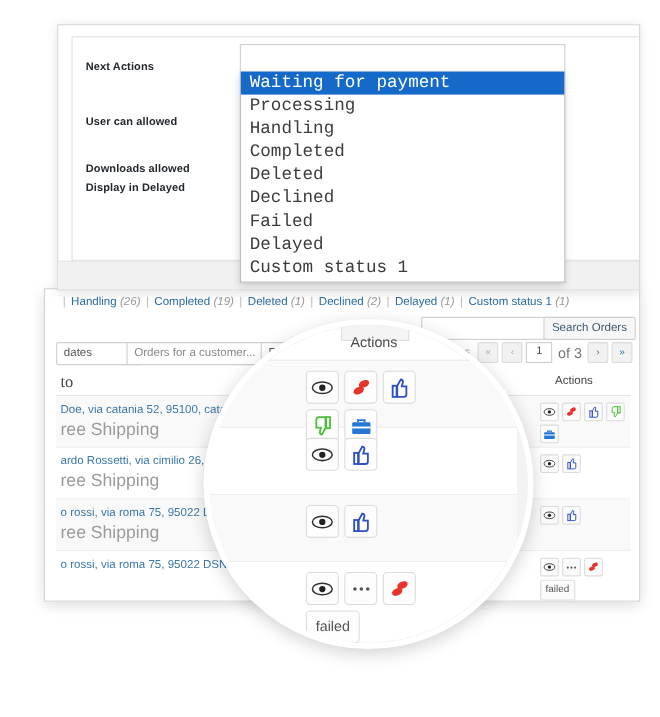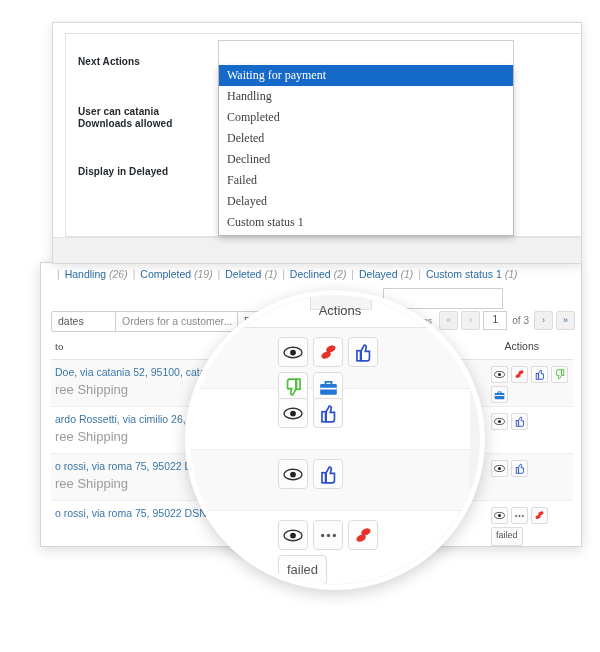--- a/index.html
+++ b/index.html
@@ -77,23 +77,23 @@
     border: 1px solid #b9b9b9;
     border-top: none;
     box-shadow: 0 3px 7px rgba(0,0,0,0.18);
     z-index: 11;
     padding-bottom: 2px;
   }
   .dd-item {
     height: 21px;
     line-height: 21px;
     padding: 0 8px;
-    font-size: 12px;
+    font-size: 16px;
     color: #3c3c3c;
-    font-family: Liberation Serif, serif;
+    font-family: Liberation Mono, monospace;
     white-space: nowrap;
     overflow: hidden;
   }
   .dd-item.selected {
     background: #1569c8;
     color: #ffffff;
     font-weight: normal;
   }
 
   
@@ -216,38 +216,38 @@
   .pg-btn.enabled { color: #2b6ca3; }
   .pg-page {
     width: 22px; height: 17px;
     line-height: 16px;
     text-align: center;
     background: #fff;
     border: 1px solid #cfcfcf;
     font-size: 10px;
     color: #444;
   }
-  .pg-of { padding: 0 2px; font-size: 10px; color: #777; white-space: nowrap;}
+  .pg-of { padding: 0 2px; font-size: 13px; color: #777; white-space: nowrap;}
 
   
   #orders-table {
     position: absolute;
     left: 10px;
     top: 72px;
     right: 8px;
     bottom: 0;
   }
   #th-row {
     height: 24px;
     border-bottom: 1px solid #e4e4e4;
     position: relative;
   }
   .th-shipto {
     position: absolute; left: 4px; top: 5px;
-    font-size: 11px; color: #444; font-family: Liberation Serif, serif;
+    font-size: 15px; color: #444; font-family: Liberation Serif, serif;
   }
   .th-actions {
     position: absolute; right: 34px; top: 5px;
     font-size: 10.5px; color: #444;
   }
   .order-row {
     position: relative;
     border-bottom: 1px solid #eeeeee;
     min-height: 46px;
   }
@@ -257,21 +257,21 @@
     left: 4px;
     top: 6px;
     font-size: 10.5px;
     color: #3a77a8;
     white-space: nowrap;
   }
   .ship {
     position: absolute;
     left: 4px;
     top: 22px;
-    font-size: 13px;
+    font-size: 16px;
     color: #9b9b9b;
     white-space: nowrap;
   }
   .actions-cell {
     position: absolute;
     right: 2px;
     top: 6px;
     width: 80px;
     display: flex;
     flex-wrap: wrap;
@@ -391,33 +391,34 @@
     background: #f3f3f3;
   }
 </style>
 </head>
 <body>
 
 <div id="top-panel">
   <div id="top-panel-inner">
 
     <div class="field-row" style="top:22px;">Next Actions</div>
-    <div class="field-row" style="top:72px;">User can catania</div>
-    <div class="field-row" style="top:84px;">Downloads allowed</div>
+    <div class="field-row" style="top:72px;">User can allowed</div>
+    <div class="field-row" style="top:114px;">Downloads allowed</div>
     <div class="field-row" style="top:132px;">Display in Delayed</div>
 
   </div>
 
   <div id="top-panel-footer"></div>
 </div>
 
 <div id="select-box"></div>
 
 <div id="dropdown-list">
   <div class="dd-item selected">Waiting for payment</div>
+  <div class="dd-item">Processing</div>
   <div class="dd-item">Handling</div>
   <div class="dd-item">Completed</div>
   <div class="dd-item">Deleted</div>
   <div class="dd-item">Declined</div>
   <div class="dd-item">Failed</div>
   <div class="dd-item">Delayed</div>
   <div class="dd-item">Custom status 1</div>
 </div>
 
 <div id="bottom-panel">
@@ -437,20 +438,21 @@
     <span class="sep">|</span>
     <a href="#">Delayed</a>
     <span class="cnt">(1)</span>
     <span class="sep">|</span>
     <a href="#">Custom status 1</a>
     <span class="cnt">(1)</span>
   </div>
 
   <div id="search-row">
     <div id="search-input-box" title=""></div>
+    <div id="search-orders-btn">Search Orders</div>
   </div>
 
   <div id="filter-row">
     <div class="filter-select" id="fs-dates">
       <span>dates</span>
       <span class="caret">▼</span>
     </div>
     <div class="filter-select" id="fs-customer">
       <span>Orders for a customer...</span>
       <span class="caret">▼</span>

